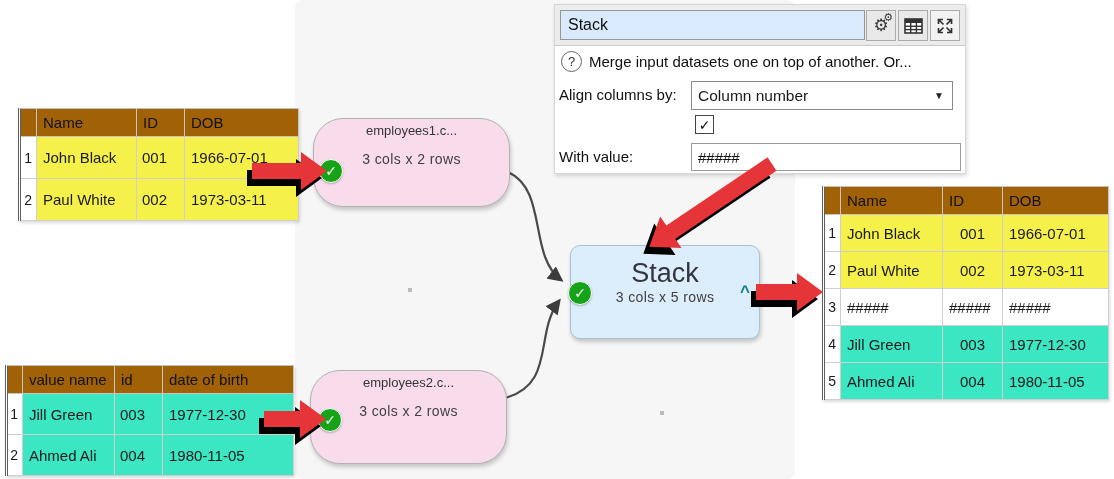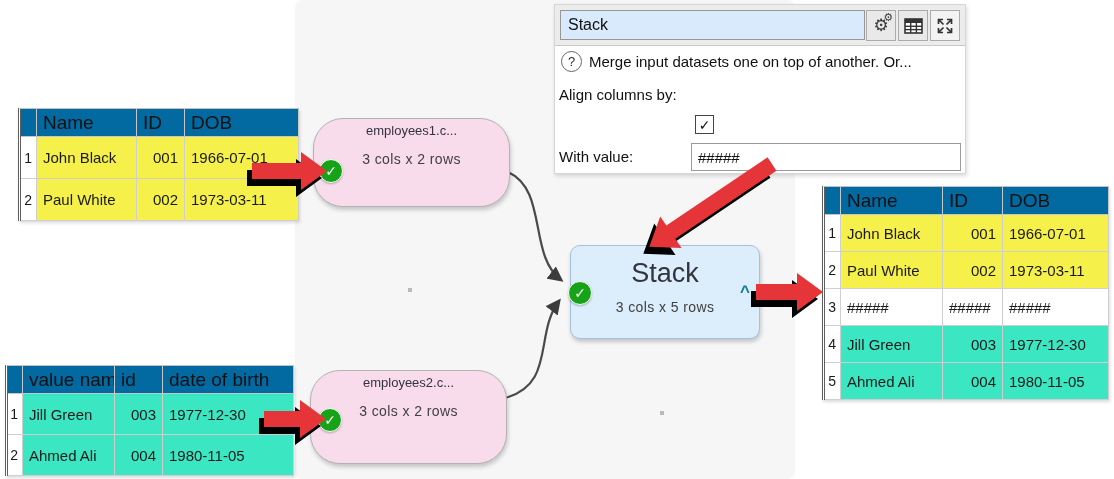--- a/index.html
+++ b/index.html
@@ -10,35 +10,35 @@
   .canvas{position:absolute;left:295px;top:0;width:500px;height:479px;
           background:#f6f6f6;border-radius:8px;}
   .grid-dot{position:absolute;width:4px;height:4px;background:#9a9a9a;opacity:.65;}
 
   
   .tbl{position:absolute;display:grid;background:#fff;font-size:15px;
        border-top:1px solid #c2c2c2;border-left:3px double #5f5f5f;
        box-shadow:1px 2px 3px rgba(0,0,0,.14);}
   .td{border-right:1px solid #cfcfcf;border-bottom:1px solid #cfcfcf;
       display:flex;align-items:center;padding:0 6px;white-space:nowrap;overflow:hidden;}
-  .th{background:#0369a1;border-color:#c6c6c6;font-size:19px;color:#111;}
+  .th{background:#a16207;border-color:#c6c6c6;font-size:15px;color:#111;}
   .rn{justify-content:flex-end;padding-right:4px;background:#fff;font-size:14px;}
-  .num{justify-content:flex-end;padding-right:6px;}
+  .num{justify-content:flex-end;padding-right:17px;}
 
   
   .node{position:absolute;display:flex;flex-direction:column;align-items:center;
         box-shadow:1px 3px 4px rgba(0,0,0,.20);}
   .node.pink{background:#f9dcec;border:1.5px solid #b3b3b3;border-radius:30px;}
   .node.blue{background:#dcedfb;border:1.5px solid #a5c2da;border-radius:10px;}
   .node-title{color:#34343e;}
   .node-sub{color:#3f3f3f;font-size:14px;letter-spacing:.4px;}
   .pink .node-title{font-size:13px;margin-top:4px;}
   .pink .node-sub{margin-top:13px;}
   .blue .node-title{font-size:27px;margin-top:12px;}
-  .blue .node-sub{margin-top:10px;}
+  .blue .node-sub{}
   .check{position:absolute;width:22px;height:22px;border-radius:50%;background:#17a317;
          border:1.5px solid #fff;color:#fff;font-size:14px;font-weight:bold;
          display:flex;align-items:center;justify-content:center;box-shadow:0 1px 2px rgba(0,0,0,.25);}
   .caret{position:absolute;color:#0e7c8c;font-size:17px;font-weight:bold;}
 
   
   .panel{position:absolute;left:554px;top:4px;width:410px;height:168px;background:#fff;
          border:1px solid #d6d6d6;box-shadow:1px 2px 4px rgba(0,0,0,.15);font-size:15px;}
   .titlebar{position:absolute;left:0;top:0;width:100%;height:40px;background:#ececec;
             border-bottom:1px solid #c9c9c9;}
@@ -178,20 +178,24 @@
         <path d="M10.5,7.5 L15.5,2.5 M11,2.5 L15.5,2.5 L15.5,7"></path>
         <path d="M7.5,10.5 L2.5,15.5 M2.5,11 L2.5,15.5 L7,15.5"></path>
         <path d="M10.5,10.5 L15.5,15.5 M15.5,11 L15.5,15.5 L11,15.5"></path>
       </svg>
     </div>
     <div class="helprow">
       <span class="qmark">?</span>
       <span class="helptext">Merge input datasets one on top of another. Or...</span>
     </div>
     <div class="lbl" style="left:4px;top:81px">Align columns by:</div>
+    <div class="select">
+      <span>Column number</span>
+      <span class="dd">▼</span>
+    </div>
     <div class="cb">
       <span id="cb-mark">✓</span>
     </div>
     <div class="lbl" style="left:4px;top:143px">With value:</div>
     <div class="txt-input" style="left:136px;top:138px;width:262px;height:26px">#####</div>
   </div>
 
   <svg class="overlay" width="1114" height="479">
     <g fill="#000000" transform="translate(-5,7)">
       <polygon points="252,163 301,163 301,152 327,171 301,190 301,179 252,179"></polygon>

